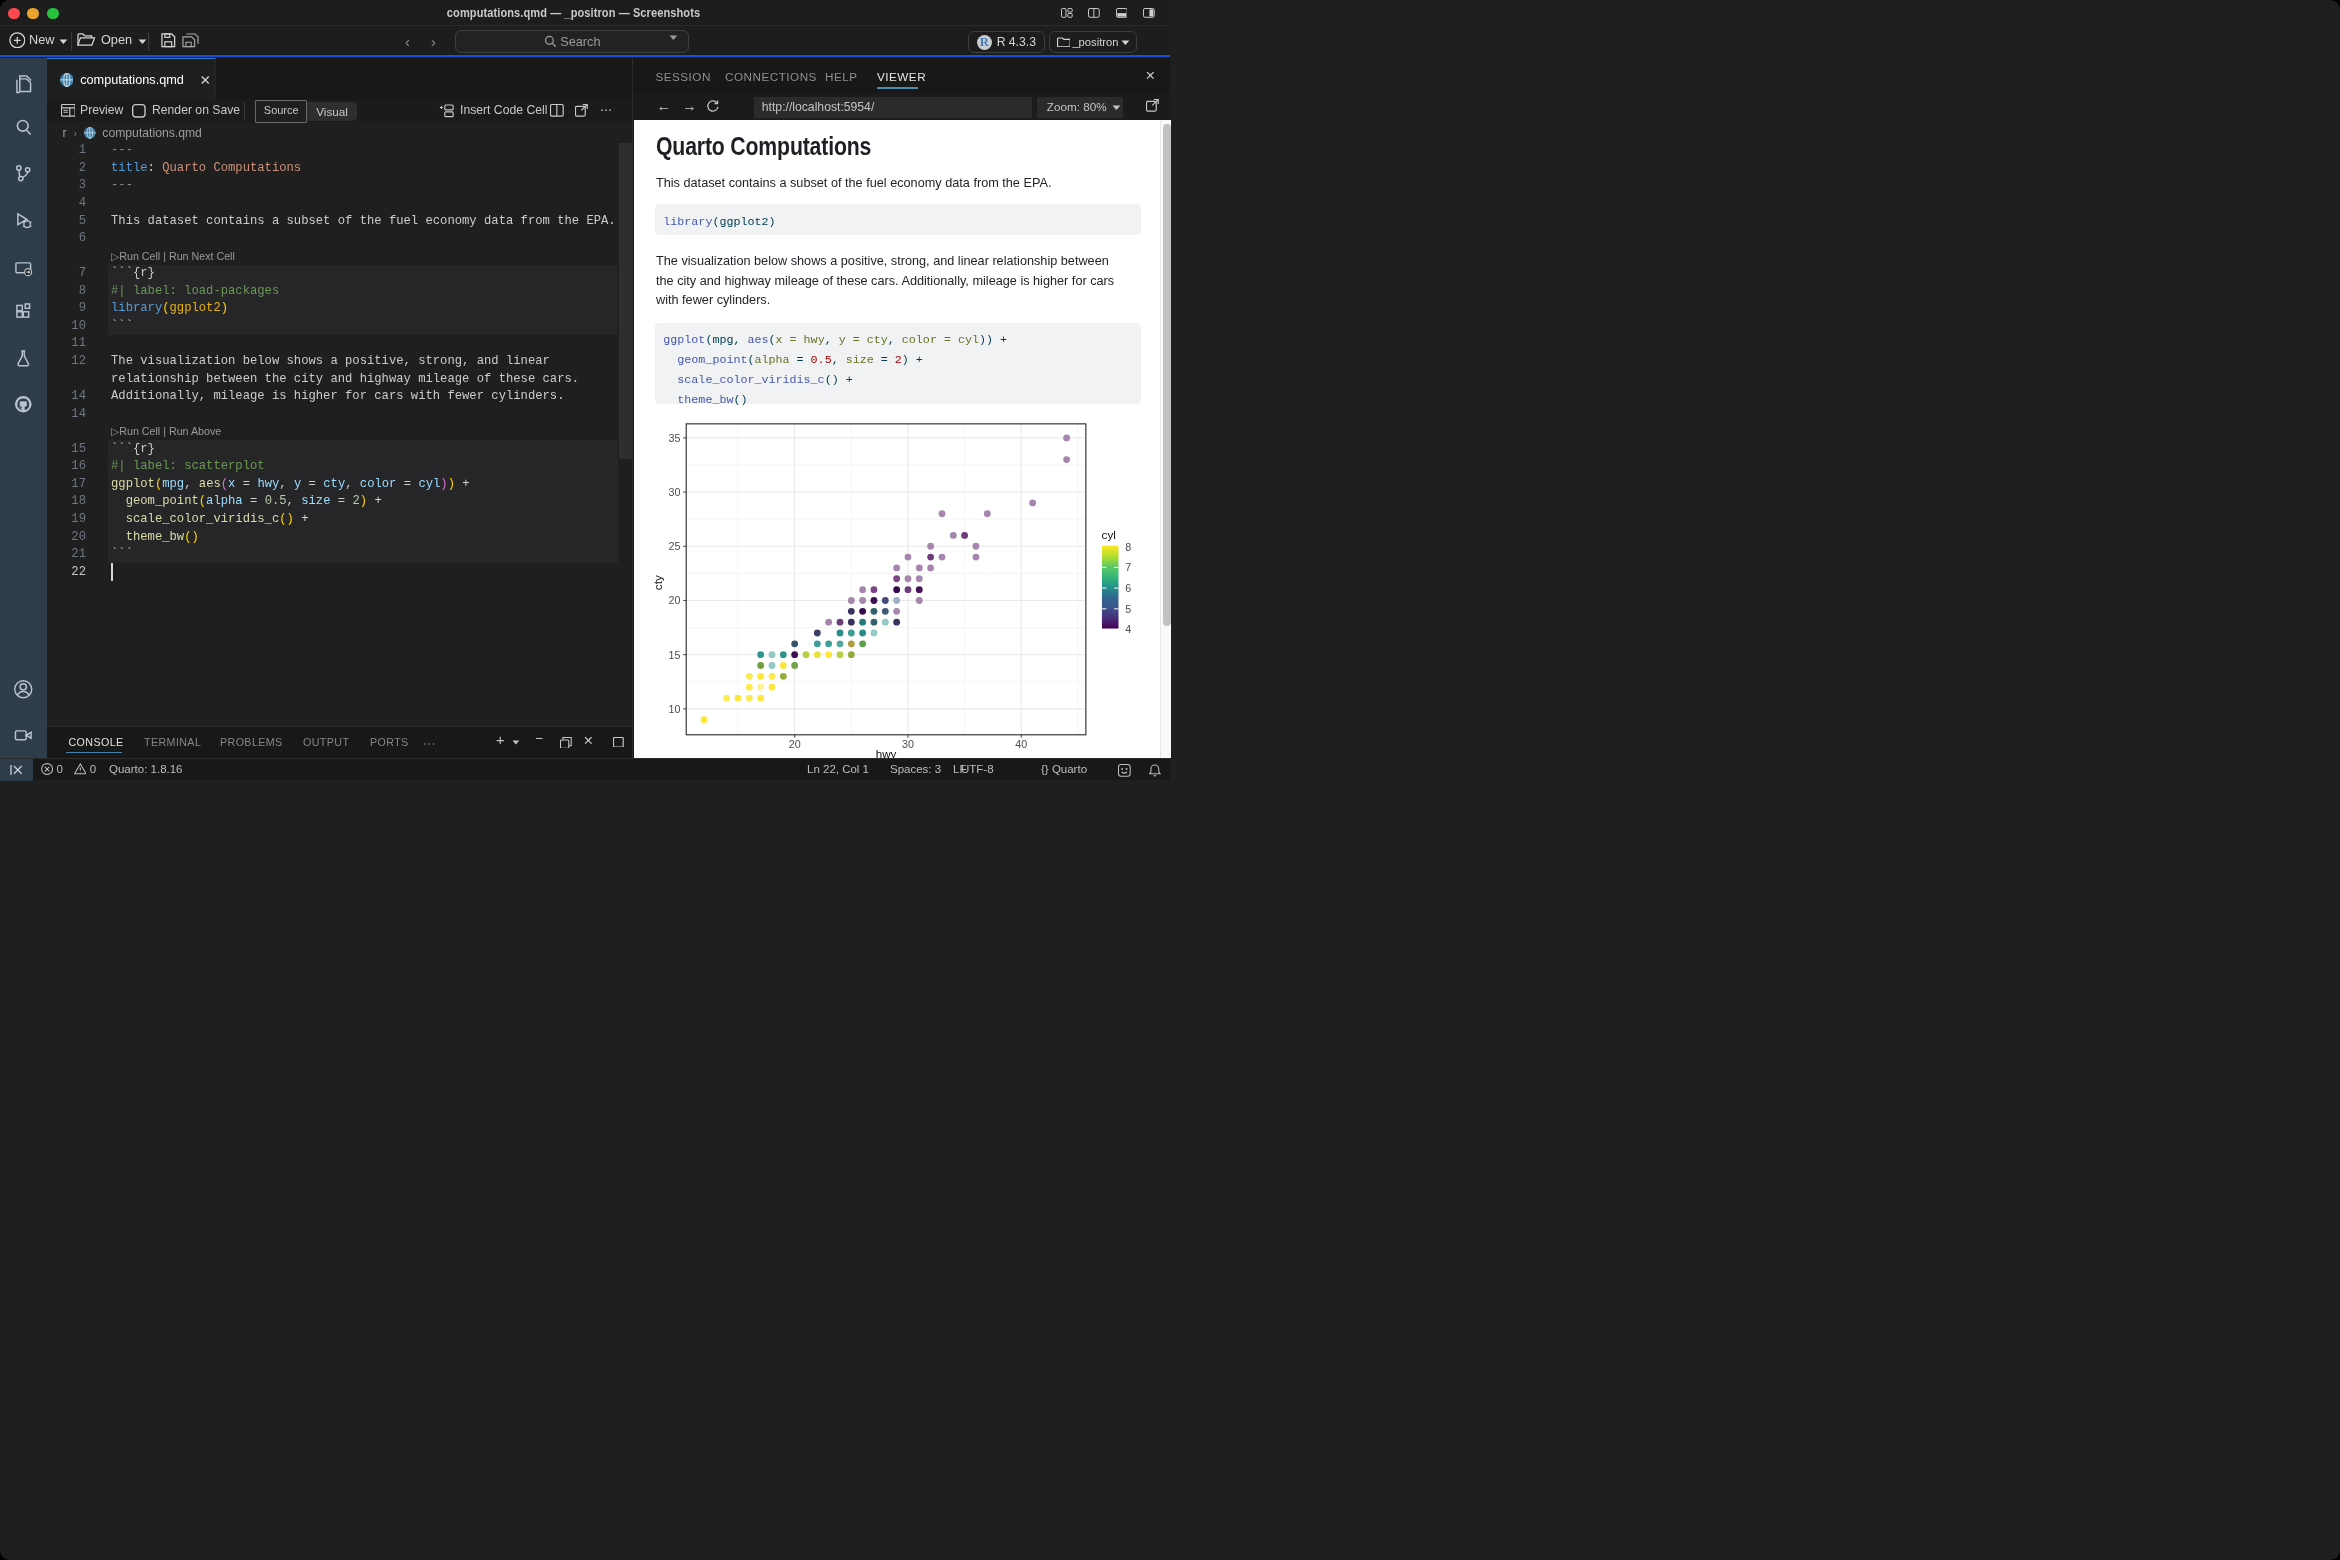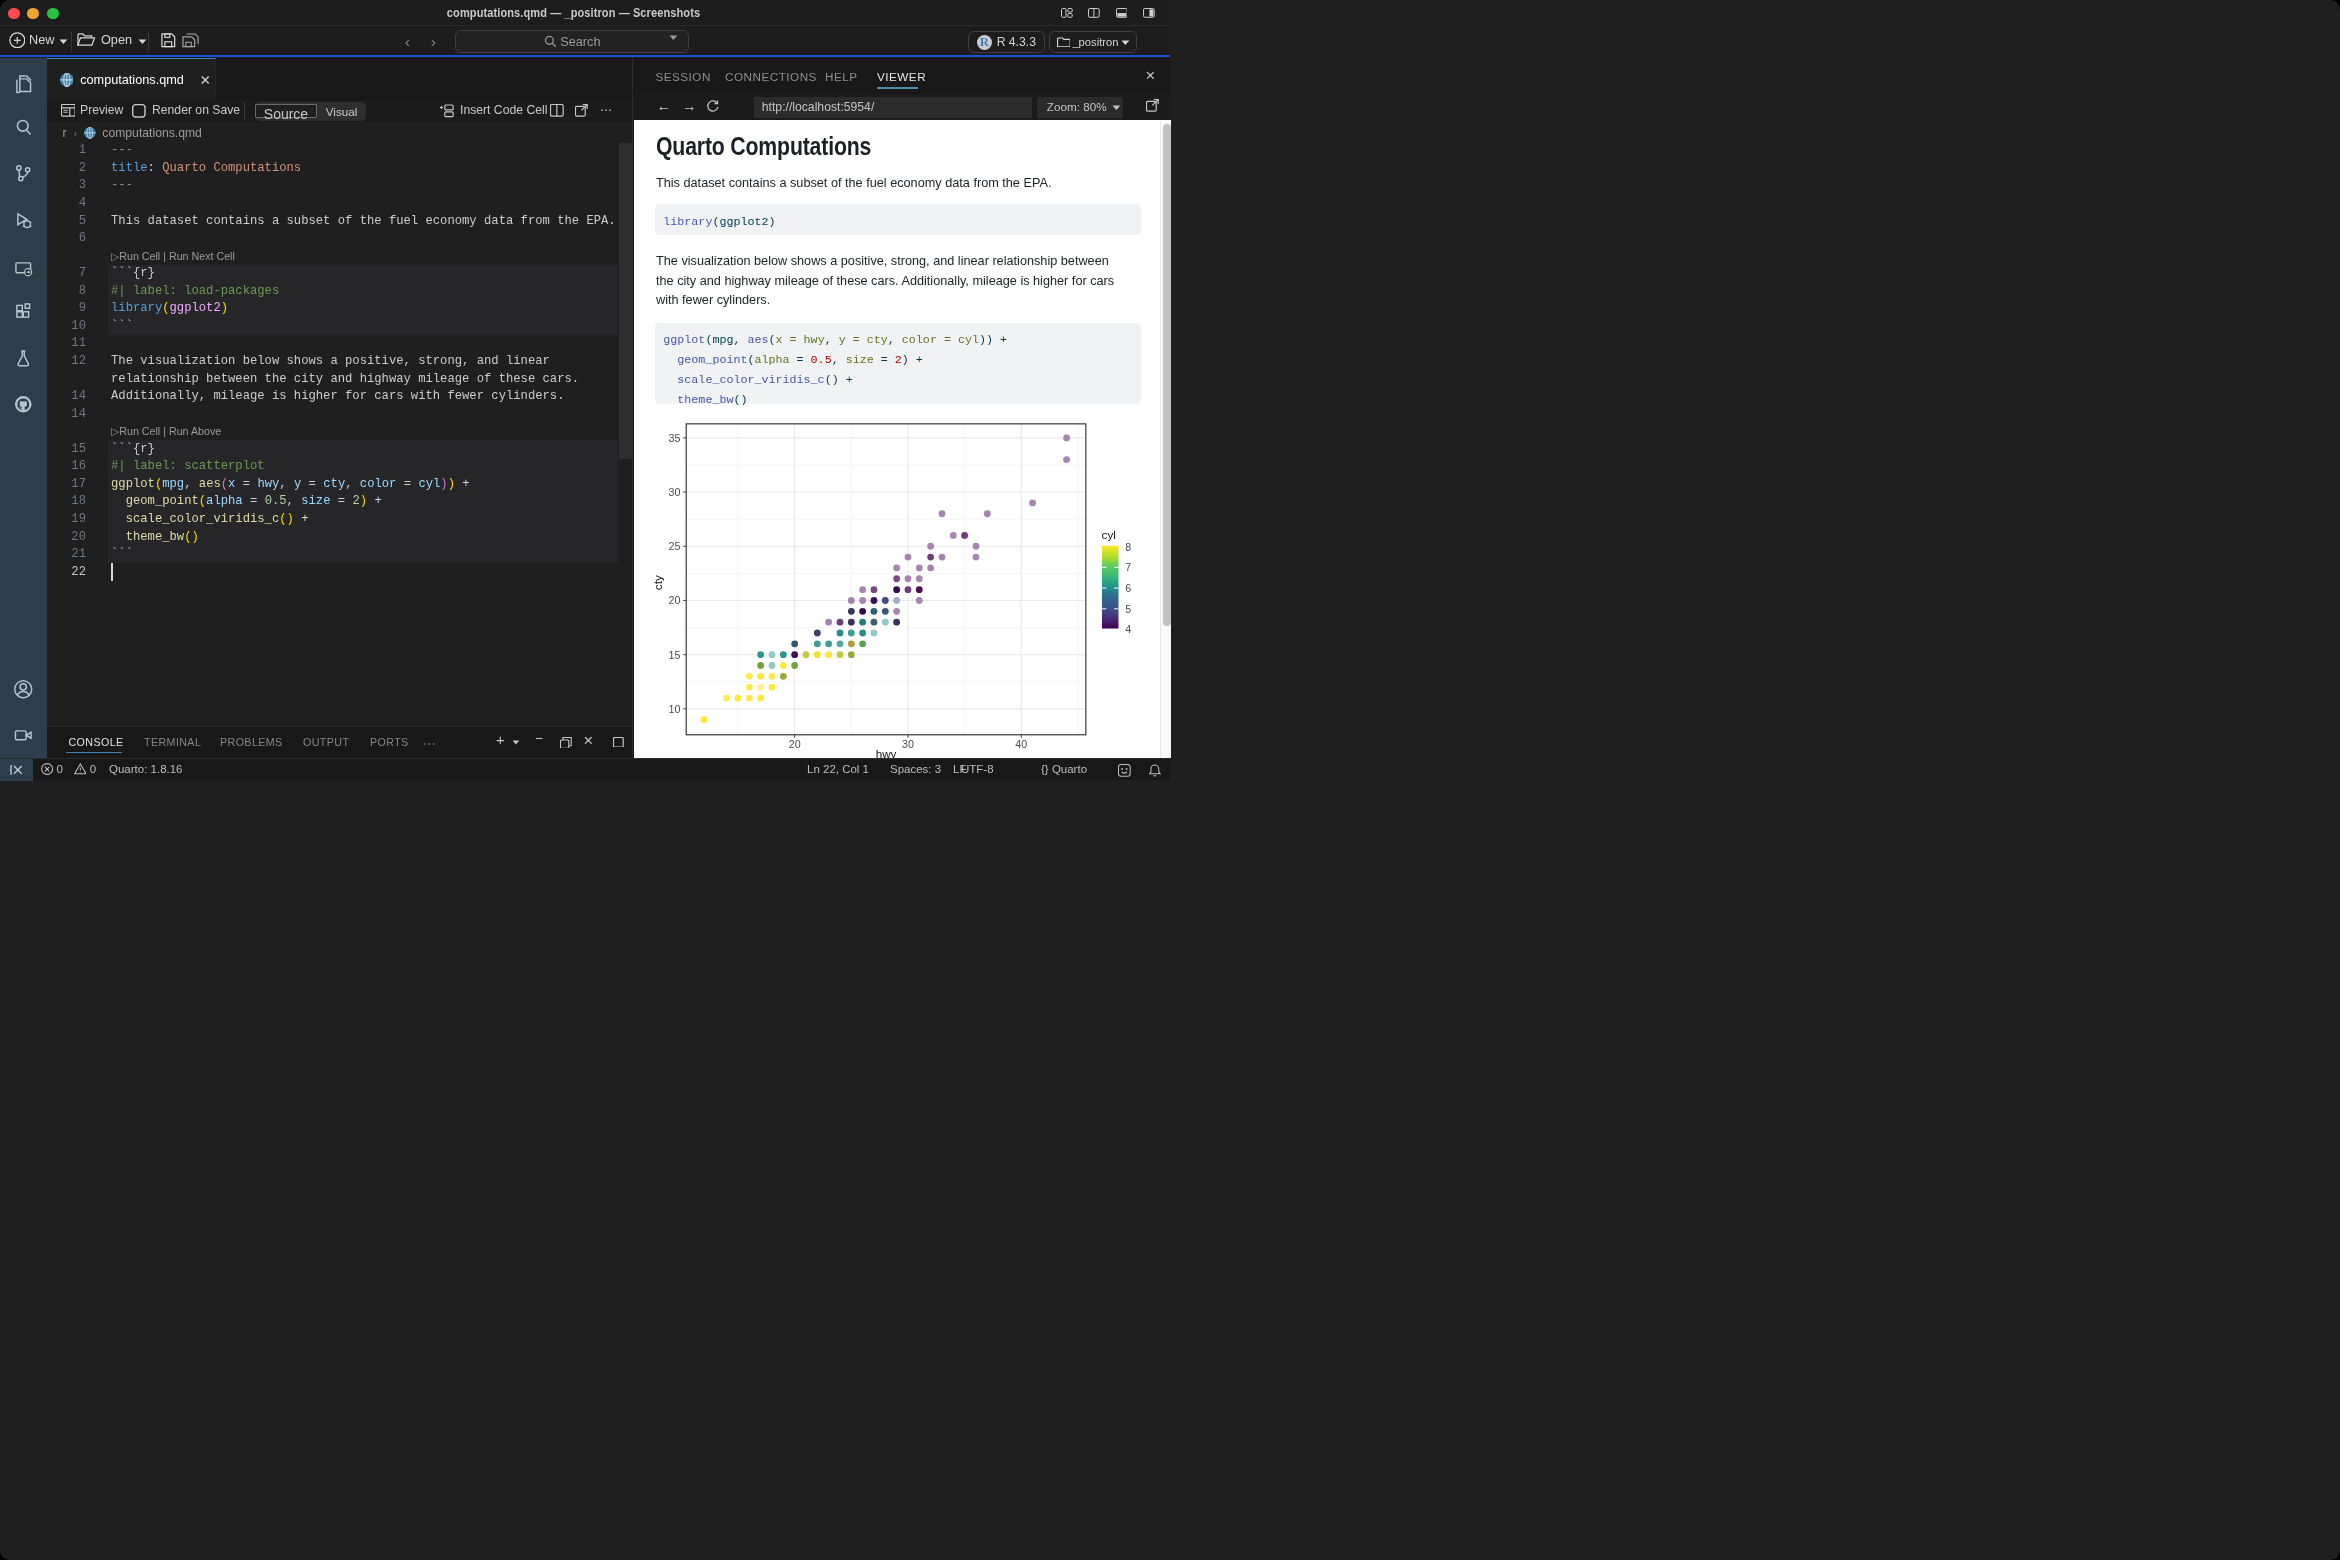--- a/index.html
+++ b/index.html
@@ -17,21 +17,21 @@
 #act{left:0;top:58px;width:47px;height:700px;background:#2f3d4b}
 .aicon{position:absolute;left:13px}
 
 #tabstrip{left:47px;top:58px;width:585px;height:43px;background:#181818;border-bottom:1px solid #252525}
 #tab1{position:absolute;left:0;top:0;width:169px;height:43px;background:#1f1f1f;border-top:1px solid #3a7cb8;border-right:1px solid #252525;display:flex;align-items:center;padding-left:12.7px;gap:6.8px}
 #tab1 .lbl{color:#ffffff;font-size:12.7px}
 #tab1 .x{color:#cccccc;font-size:13.7px;margin-left:8.8px}
 
 #edbar{left:47px;top:100px;width:585px;height:22.4px;background:#1b1b1b;color:#c8c8c8;font-size:12.2px}
 #pill{position:absolute;left:208px;top:1.5px;height:19.5px;background:#2e2e2e;border-radius:4.9px;display:flex;align-items:center}
-#pill .seg1{border:1px solid #6a6a6a;border-radius:1px;background:#1f1f1f;padding:1px 7.8px;height:14px;line-height:16.6px;font-size:14px}
+#pill .seg1{border:1px solid #6a6a6a;border-radius:1px;background:#1f1f1f;padding:1px 7.8px;height:23px;line-height:16.6px;font-size:11px}
 #pill .seg2{padding:1px 8.8px;font-size:11.7px}
 
 #bc{left:47px;top:123px;width:585px;height:19.5px;background:#1f1f1f;color:#9d9d9d;font-size:12.2px;display:flex;align-items:center;padding-left:15.6px;gap:6.8px}
 
 #editor{left:47px;top:142px;width:585px;height:583px;background:#1f1f1f}
 .cellbg{position:absolute;left:61px;right:13.7px;background:#262628}
 .ln{position:absolute;width:39px;text-align:right;color:#6e7681;font:12.2px "Liberation Mono",monospace;line-height:17.6px}
 .ln.act{color:#c6c6c6}
 .cl{position:absolute;left:64px;font:12.2px "Liberation Mono",monospace;line-height:17.6px;white-space:pre}
 .lens{position:absolute;left:64px;font:10.7px "Liberation Sans",sans-serif;line-height:17.6px;color:#9a9a9a}
@@ -306,21 +306,21 @@
 <div class="ln" style="top:213px">5</div>
 <div class="cl" style="top:213px"><span style="color:#cccccc">This dataset contains a subset of the fuel economy data from the EPA.</span></div>
 <div class="ln" style="top:230px">6</div>
 <div class="cl" style="top:230px"></div>
 <div class="lens" style="top:248px">▷Run Cell | Run Next Cell</div>
 <div class="ln" style="top:265px">7</div>
 <div class="cl" style="top:265px"><span style="color:#cccccc">```{r}</span></div>
 <div class="ln" style="top:283px">8</div>
 <div class="cl" style="top:283px"><span style="color:#6a9955">#| label: load-packages</span></div>
 <div class="ln" style="top:300px">9</div>
-<div class="cl" style="top:300px"><span style="color:#569cd6">library</span><span style="color:#ffd700">(</span><span style="color:#f0abfc">ggplot2</span><span style="color:#ffd700">)</span></div>
+<div class="cl" style="top:300px"><span style="color:#569cd6">library</span><span style="color:#ffd700">(</span><span style="color:#eab308">ggplot2</span><span style="color:#ffd700">)</span></div>
 <div class="ln" style="top:318px">10</div>
 <div class="cl" style="top:318px"><span style="color:#cccccc">```</span></div>
 <div class="ln" style="top:335px">11</div>
 <div class="cl" style="top:335px"></div>
 <div class="ln" style="top:353px">12</div>
 <div class="cl" style="top:353px"><span style="color:#cccccc">The visualization below shows a positive, strong, and linear</span></div>
 <div class="cl" style="top:371px"><span style="color:#cccccc">relationship between the city and highway mileage of these cars.</span></div>
 <div class="ln" style="top:388px">14</div>
 <div class="cl" style="top:388px"><span style="color:#cccccc">Additionally, mileage is higher for cars with fewer cylinders.</span></div>
 <div class="ln" style="top:406px">14</div>

